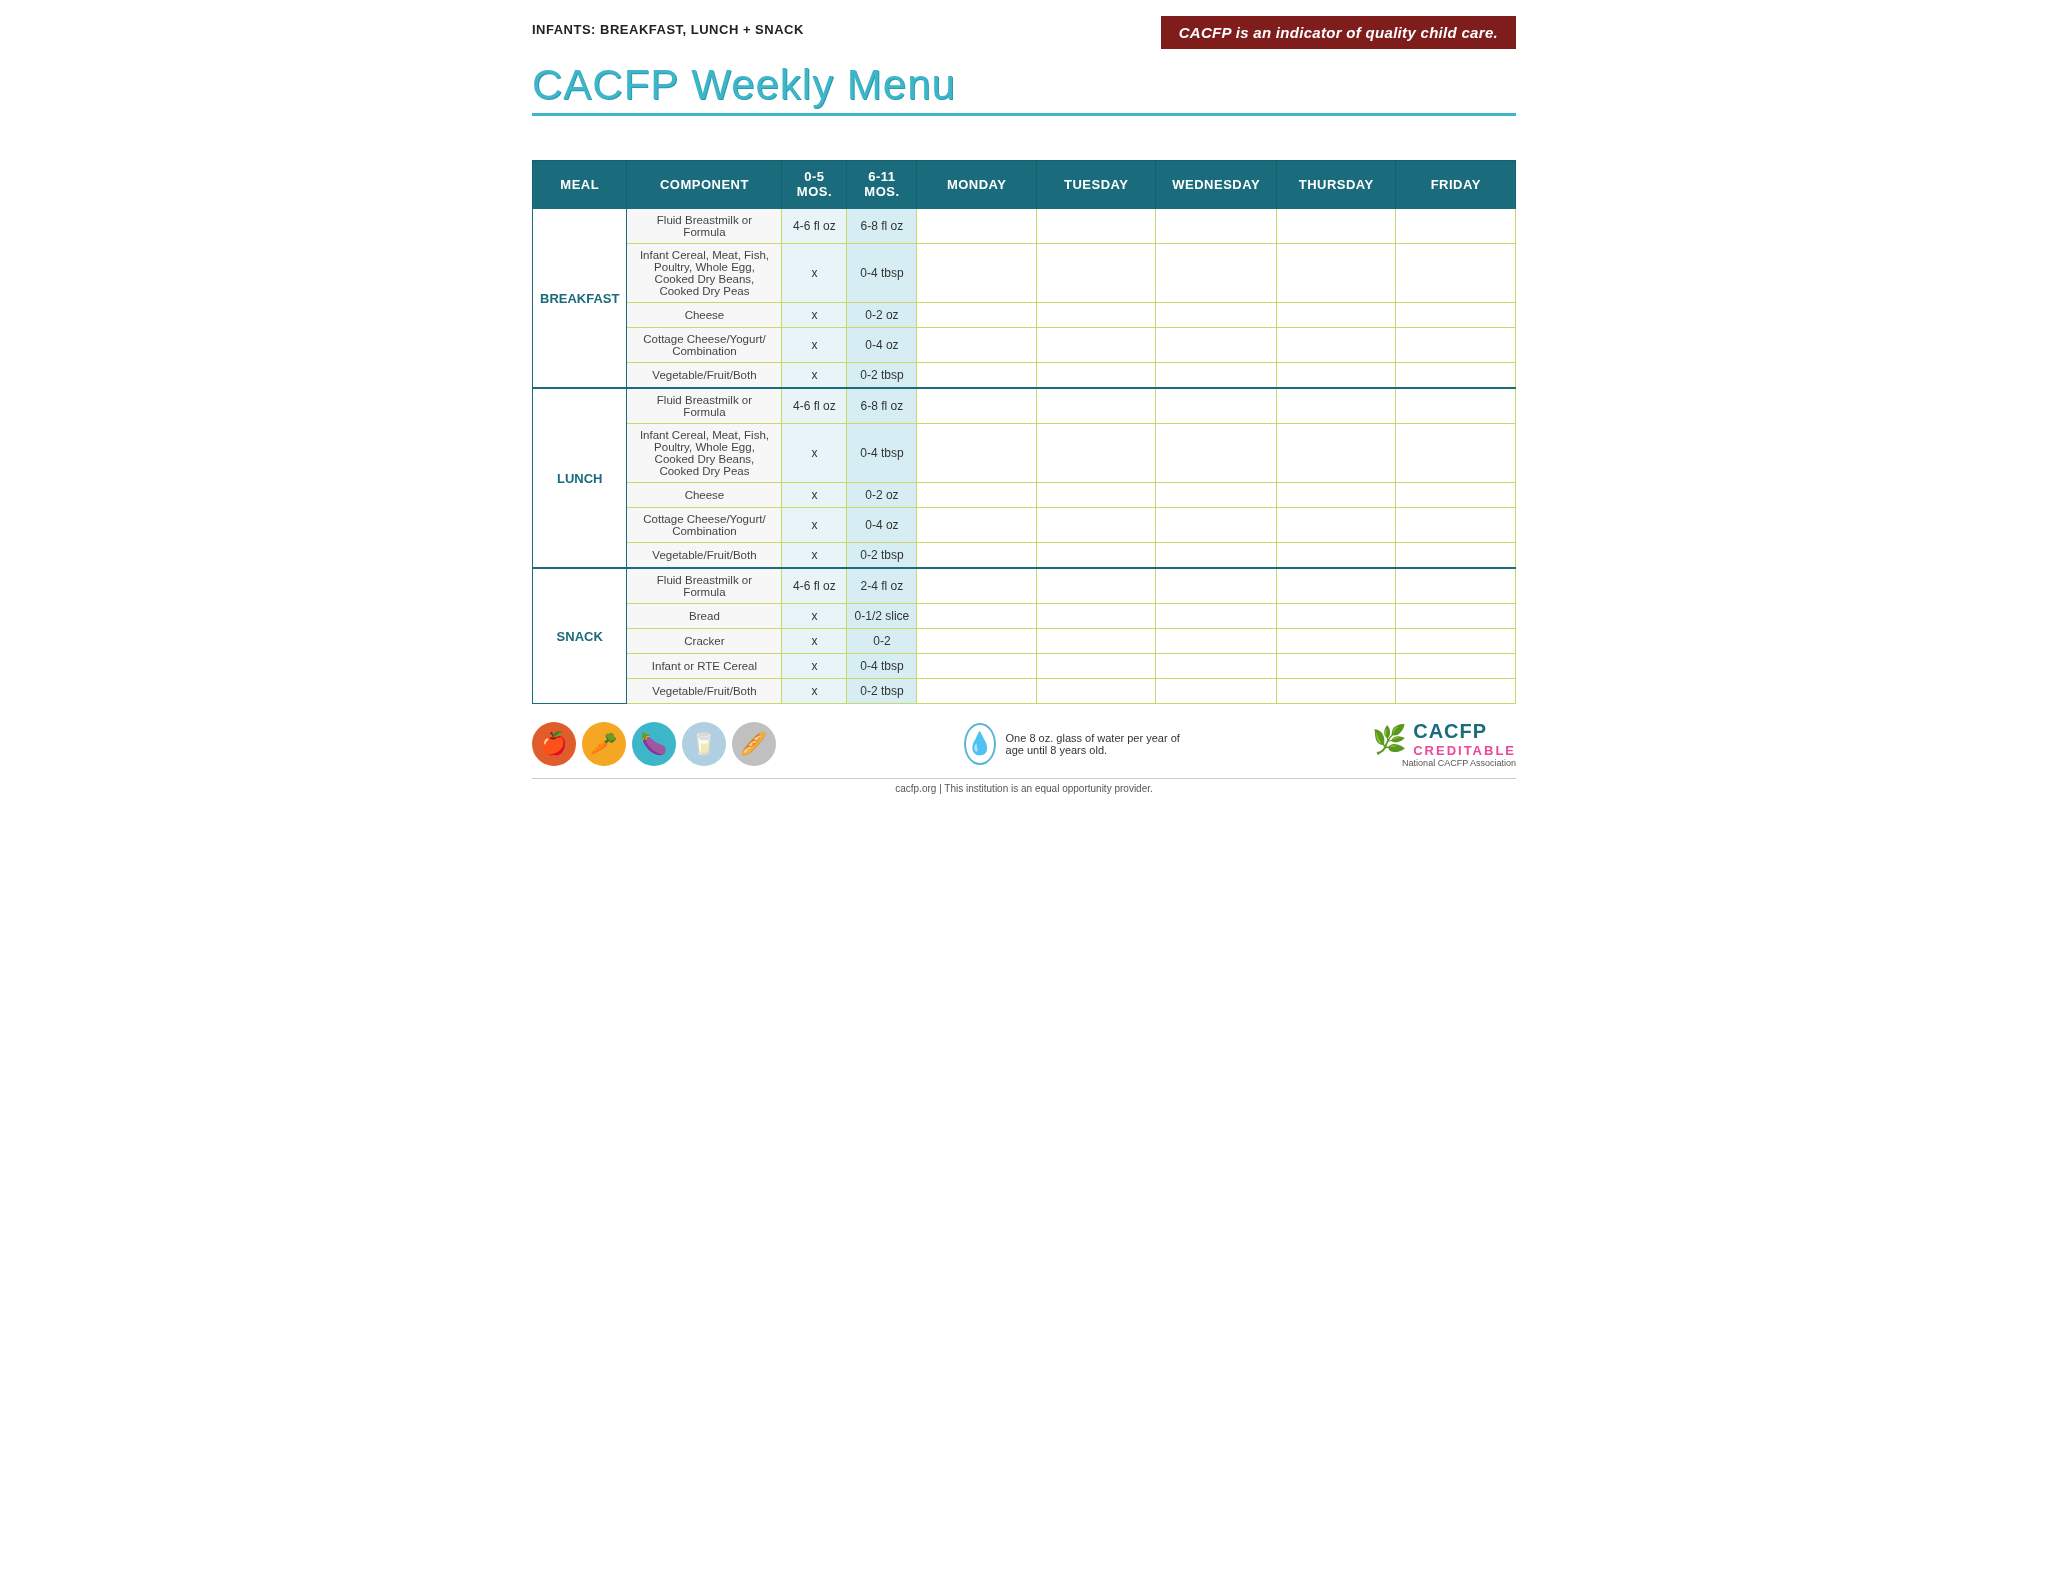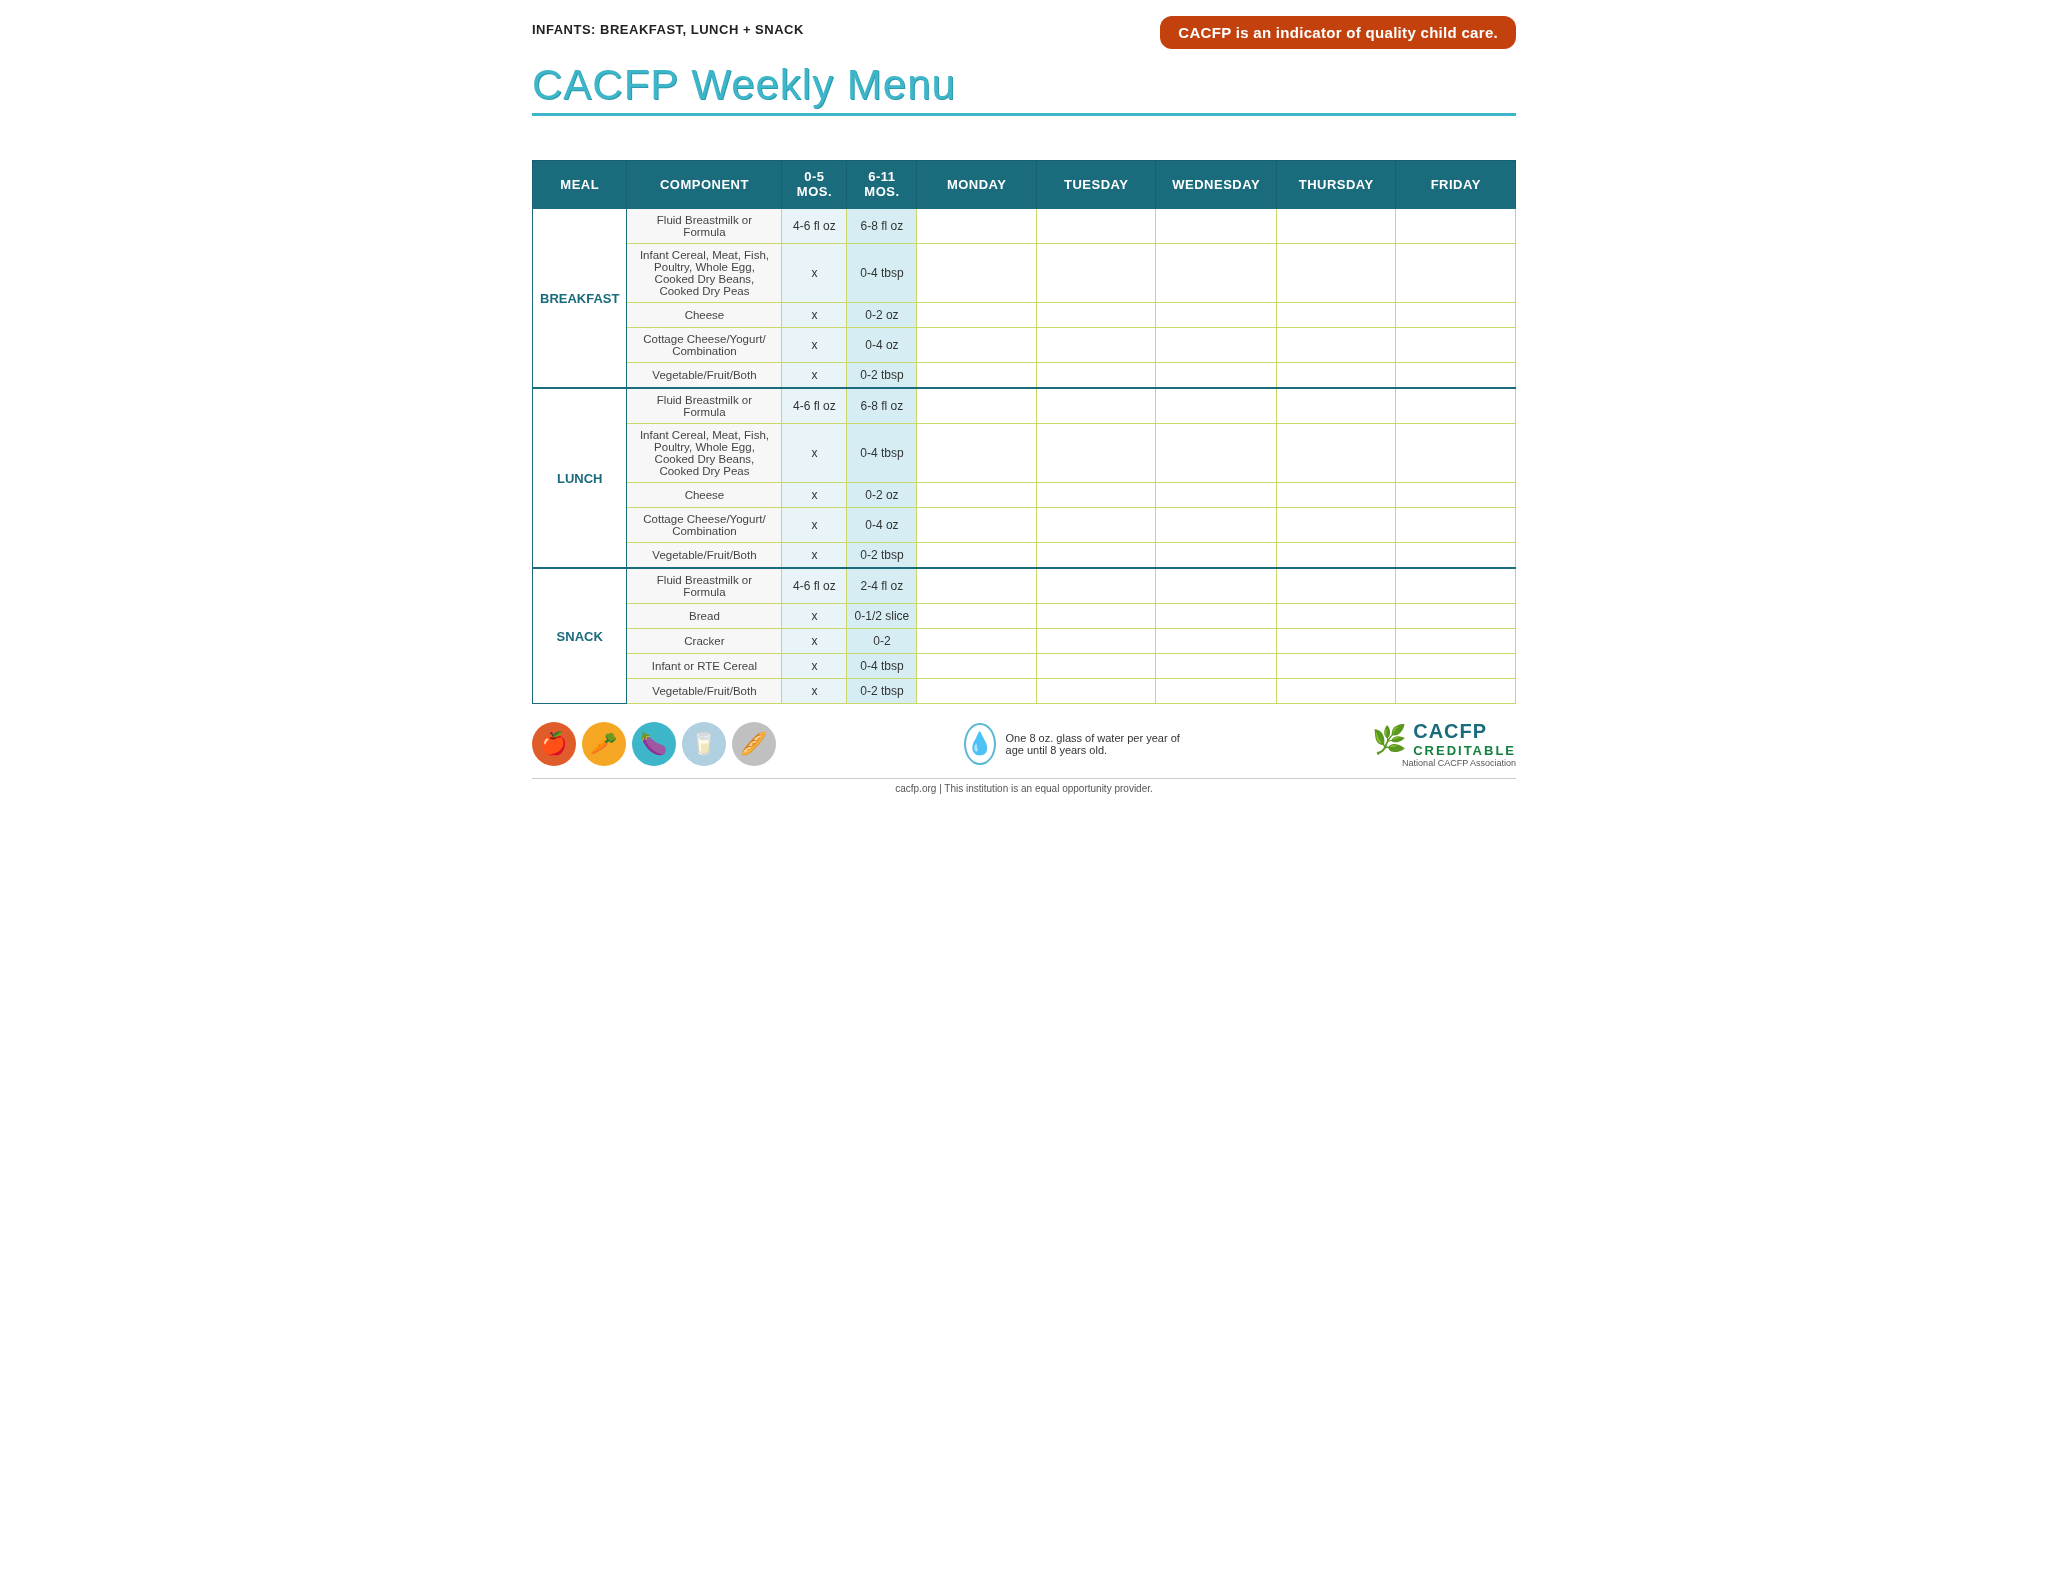--- a/index.html
+++ b/index.html
@@ -20,26 +20,27 @@
     }
     .header-subtitle {
       font-size: 13px;
       font-weight: 900;
       letter-spacing: 0.5px;
       color: #222;
       text-transform: uppercase;
       padding-top: 6px;
     }
     .header-tagline {
-      background: #c2410c;
+      background: #7f1d1d;
       color: #fff;
+      font-style: italic;
       font-weight: 700;
       font-size: 15px;
       padding: 8px 18px;
-      border-radius: 12px;
+      border-radius: 0;
       letter-spacing: 0.3px;
     }
 
     .main-title {
       font-size: 42px;
       font-weight: 400;
       color: #3cb6c8;
       font-family: 'Arial Black', Arial, sans-serif;
       letter-spacing: 1px;
       border-bottom: 3px solid #3cb6c8;
@@ -166,21 +167,21 @@
     }
     .footer-logo .cacfp-brand {
       font-size: 20px;
       font-weight: 900;
       color: #1a6b7c;
       letter-spacing: 1px;
     }
     .footer-logo .creditable {
       font-size: 13px;
       font-weight: 700;
-      color: #15803d;
+      color: #ec4899;
       letter-spacing: 2px;
       text-align: right;
     }
     .footer-logo .assoc {
       font-size: 9px;
       color: #555;
     }
     .footer-bottom {
       text-align: center;
       font-size: 10px;

